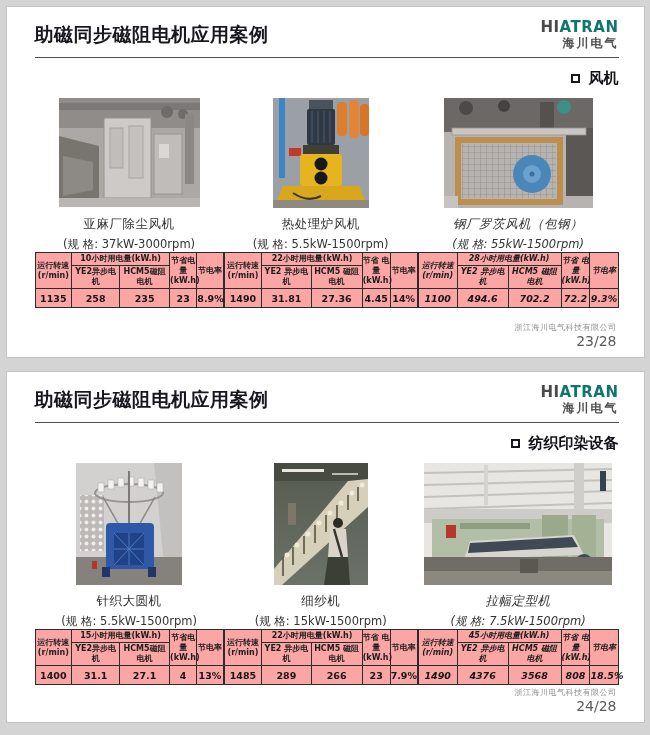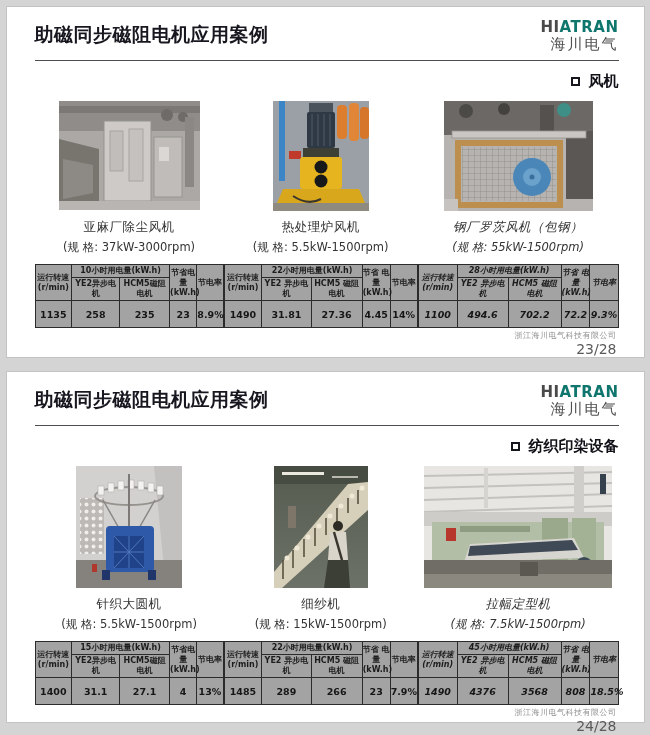--- a/index.html
+++ b/index.html
@@ -12,40 +12,40 @@
     display:flex; flex-direction:column; position:relative;
   }
   .slide + .slide { margin-top:13px; }
 
   .slide-head { display:flex; justify-content:space-between; align-items:flex-start;
     border-bottom:1.5px solid #4c4c52; padding-bottom:8px; }
   .slide-title { font-size:19px; font-weight:700; color:#17171f; letter-spacing:.5px; line-height:1.1; padding-top:4px; }
   .logo { text-align:right; line-height:1; }
   .logo-top { font-size:15px; font-weight:800; letter-spacing:.5px; }
   .logo-hi { color:#4a4a4a; } .logo-rest { color:#0f766e; }
-  .logo-cn { font-size:15px; font-weight:400; color:#4f4f4f; letter-spacing:2px; margin-top:2px; }
+  .logo-cn { font-size:12px; font-weight:700; color:#4f4f4f; letter-spacing:2px; margin-top:2px; }
 
   .section { margin-top:11px; font-size:15px; font-weight:700; color:#111118; display:flex; align-items:center;justify-content:flex-end; }
   .bullet { width:9px; height:9px; border:2.5px solid #16161e; display:inline-block; margin-right:9px; }
 
   .cases { display:flex; justify-content:space-between; margin-top:10px; flex:1; }
   .case { display:flex; flex-direction:column; align-items:center; }
   .case-1 { width:195px; } .case-2 { width:200px; } .case-3 { width:207px;font-style:italic; }
 
   .photo-box { display:flex; align-items:flex-start; justify-content:center; }
   .s1 .photo-box { height:112px; } .s2 .photo-box { height:124px; }
   .photo-box svg { display:block; }
 
   .caption { margin-top:6px; font-size:12.5px; color:#333; letter-spacing:.5px; }
   .spec { margin-top:4px; font-size:11.5px; color:#333; }
 
-  table.stats { border-collapse:collapse; table-layout:fixed; width:100%; margin-top:9px; background:#a3a3a3; }
+  table.stats { border-collapse:collapse; table-layout:fixed; width:100%; background:#fca5a5; }
   table.stats td { border:1px solid #2b2b2b; text-align:center; vertical-align:middle; padding:1px 0; }
   td.th { font-size:8px; font-weight:600; color:#1c1c1c; line-height:1.25; }
-  tr.vals td { font-size:9.5px; font-weight:700; color:#161616; height:27px;border-radius:9px; }
+  tr.vals td { font-size:9.5px; font-weight:700; color:#161616; height:19px;border-radius:9px; }
   td.rate { color:#00b050; font-size:10.5px; font-weight:800; }
   col.c-speed{width:19.5%;} col.c-ye2{width:25.5%;} col.c-hcm5{width:26.5%;} col.c-save{width:14.5%;} col.c-rate{width:14%;}
 
   .slide-footer { margin-top:auto; display:flex; justify-content:flex-start; align-items:flex-end; padding:2px 2px 2px 2px;flex-direction:column; }
   .footer-company { font-size:8px; color:#8f8f8f; letter-spacing:.5px; }
   .footer-page { font-size:14px; color:#5a5a5a; }
 </style>
 </head>
 <body>
 

